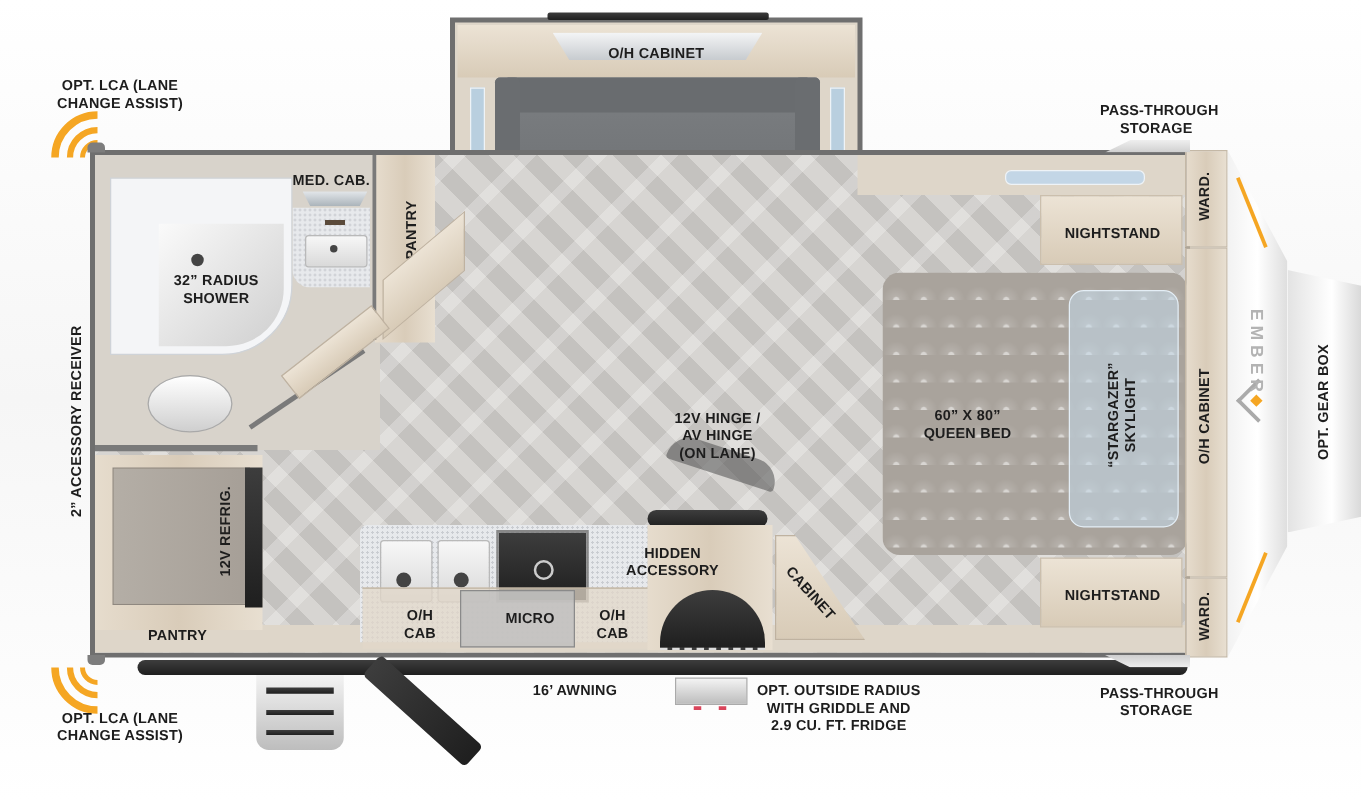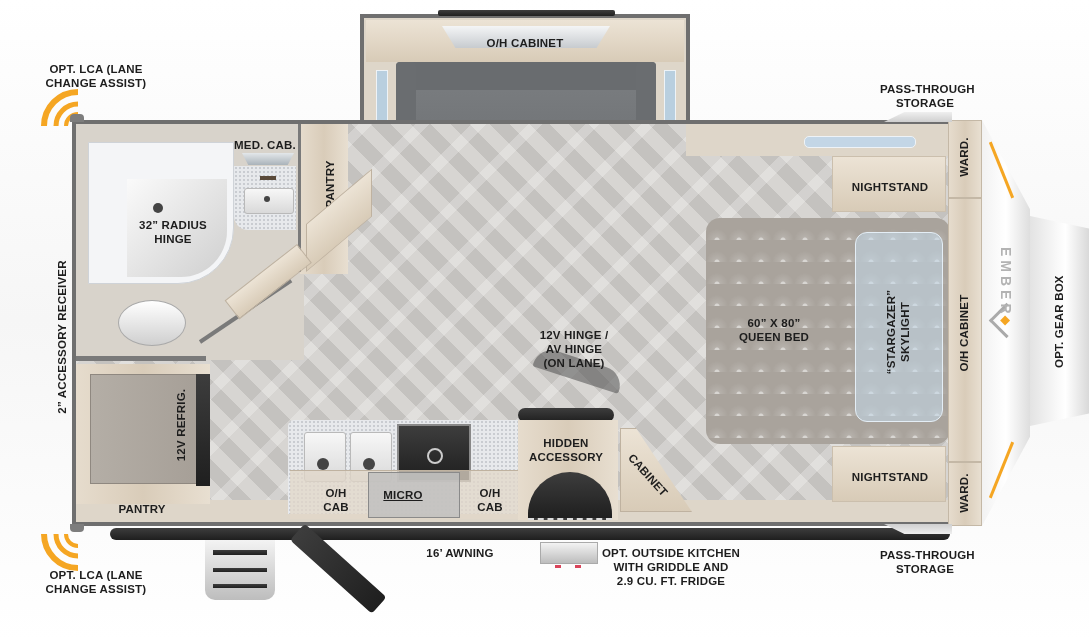--- a/index.html
+++ b/index.html
@@ -62,21 +62,21 @@
 
 <div class="abs trim" style="left:76px;top:124px;width:228px;height:236px;background:#d8d3cb;"></div>
 <div class="abs" style="left:76px;top:356px;width:130px;height:5px;background:#7a7a7a;"></div>
 <div class="abs" style="left:200px;top:340px;width:110px;height:4px;background:#7a7a7a;transform:rotate(-34deg);transform-origin:left center;"></div>
 <div class="abs" style="left:88px;top:142px;width:144px;height:140px;background:#f4f5f7;border:1px solid #cfd3d8;border-radius:0 0 56px 0;">
   <div class="abs" style="left:38px;top:36px;width:100px;height:98px;background:linear-gradient(135deg,#fafafa,#cfcfcf);border-radius:0 0 46px 0;"></div>
   <div class="drain" style="left:64px;top:60px;"></div>
 </div>
 <div class="lbl" style="left:128px;top:218px;width:90px;">
   <div>32” RADIUS</div>
-  <div>HINGE</div>
+  <div>SHOWER</div>
 </div>
 <div class="lbl" style="left:232px;top:138px;width:66px;">MED. CAB.</div>
 <div class="abs" style="left:242px;top:153px;width:52px;height:12px;background:linear-gradient(180deg,#e3e7ea,#aab3ba);clip-path:polygon(0 0,100% 0,88% 100%,12% 100%);"></div>
 <div class="abs counter" style="left:234px;top:166px;width:62px;height:64px;border-radius:0 0 0 14px;">
   <div class="sink abs" style="left:10px;top:22px;width:48px;height:24px;"></div>
   <div class="drain" style="left:30px;top:30px;width:6px;height:6px;"></div>
   <div class="abs" style="left:26px;top:10px;width:16px;height:4px;background:#5a4a3a;"></div>
 </div>
 <div class="abs" style="left:118px;top:300px;width:66px;height:44px;background:linear-gradient(180deg,#ffffff,#cfcfcf);border:1px solid #a9a9a9;border-radius:50%;"></div>
 
@@ -99,52 +99,52 @@
 <div class="drain" style="left:363px;top:458px;width:12px;height:12px;"></div>
 <div class="abs dark" style="left:397px;top:424px;width:70px;height:54px;border:2px solid #888;">
   <div class="abs" style="left:28px;top:22px;width:12px;height:12px;border:2px solid #ccc;border-radius:50%;"></div>
 </div>
 <div class="abs" style="left:290px;top:470px;width:230px;height:48px;background:rgba(225,215,200,.75);border-top:1px solid #bfb2a0;"></div>
 <div class="abs" style="left:368px;top:472px;width:90px;height:44px;background:rgba(190,190,190,.8);border:1px solid #8a8a8a;"></div>
 <div class="lbl" style="left:316px;top:486px;width:40px;">
   <div>O/H</div>
   <div>CAB</div>
 </div>
-<div class="lbl" style="left:378px;top:488px;width:50px;text-decoration:underline;">MICRO</div>
+<div class="lbl" style="left:399px;top:488px;width:50px;">MICRO</div>
 <div class="lbl" style="left:470px;top:486px;width:40px;">
   <div>O/H</div>
   <div>CAB</div>
 </div>
 
 <div class="abs" style="left:528px;top:372px;width:90px;height:22px;background:rgba(80,80,80,.55);border-radius:40px 40px 6px 6px;transform:rotate(18deg);transform-origin:right bottom;"></div>
 <div class="abs dark" style="left:518px;top:408px;width:96px;height:14px;border-radius:8px;"></div>
 <div class="lbl" style="left:526px;top:328px;width:96px;">
   <div>12V HINGE /</div>
   <div>AV HINGE</div>
   <div>(ON LANE)</div>
 </div>
 
 <div class="abs wood" style="left:518px;top:420px;width:100px;height:100px;"></div>
-<div class="lbl" style="left:500px;top:436px;width:76px;margin-left:28px;">
+<div class="lbl" style="left:500px;top:436px;width:76px;">
   <div>HIDDEN</div>
   <div>ACCESSORY</div>
 </div>
 <div class="abs dark" style="left:528px;top:472px;width:84px;height:46px;border-radius:42px 42px 0 0;border-bottom:2px dashed #ddd;"></div>
 
 <div class="abs wood2" style="left:620px;top:428px;width:70px;height:82px;clip-path:polygon(0 0,22% 0,100% 100%,0 100%);border:1px solid #bfb2a0;"></div>
 <div class="lbl" style="left:618px;top:468px;width:60px;transform:rotate(48deg);">CABINET</div>
 
 <div class="abs wood2" style="left:832px;top:156px;width:112px;height:54px;border:1px solid #cbbfad;"></div>
 <div class="lbl" style="left:842px;top:180px;width:96px;">NIGHTSTAND</div>
 <div class="abs wood2" style="left:832px;top:446px;width:112px;height:54px;border:1px solid #cbbfad;"></div>
 <div class="lbl" style="left:842px;top:470px;width:96px;">NIGHTSTAND</div>
 
 <div class="abs bed" style="left:706px;top:218px;width:244px;height:226px;"></div>
 <div class="abs glass" style="left:855px;top:232px;width:86px;height:188px;"></div>
-<div class="lbl" style="left:724px;top:316px;width:100px;">
+<div class="lbl" style="left:724px;top:326px;width:100px;">
   <div>60” X 80”</div>
   <div>QUEEN BED</div>
 </div>
 <div class="lbl rot" style="left:848px;top:318px;width:100px;">
   <div>“STARGAZER”</div>
   <div>SKYLIGHT</div>
 </div>
 
 <div class="abs wood" style="left:948px;top:120px;width:32px;height:76px;border:1px solid #c4b8a6;"></div>
 <div class="lbl rot" style="left:940px;top:150px;width:48px;">WARD.</div>
@@ -169,21 +169,21 @@
   <div class="abs dark" style="left:8px;top:28px;width:54px;height:4px;"></div>
   <div class="abs dark" style="left:8px;top:44px;width:54px;height:4px;"></div>
 </div>
 <div class="abs dark" style="left:290px;top:540px;width:22px;height:110px;transform:rotate(-48deg);transform-origin:top left;border-radius:4px;"></div>
 <div class="abs steel" style="left:540px;top:542px;width:56px;height:20px;border:1px solid #aaa;">
   <div class="abs" style="left:14px;top:22px;width:6px;height:3px;background:#d9455b;"></div>
   <div class="abs" style="left:34px;top:22px;width:6px;height:3px;background:#d9455b;"></div>
 </div>
 <div class="lbl" style="left:420px;top:546px;width:80px;">16’ AWNING</div>
 <div class="lbl" style="left:596px;top:546px;width:150px;">
-  <div>OPT. OUTSIDE KITCHEN</div>
+  <div>OPT. OUTSIDE RADIUS</div>
   <div>WITH GRIDDLE AND</div>
   <div>2.9 CU. FT. FRIDGE</div>
 </div>
 
 <div class="abs" style="left:884px;top:112px;width:68px;height:10px;background:linear-gradient(180deg,#efefef,#cfcfcf);clip-path:polygon(0 100%,30% 0,100% 0,100% 100%);"></div>
 <div class="lbl" style="left:880px;top:82px;width:90px;">
   <div>PASS-THROUGH</div>
   <div>STORAGE</div>
 </div>
 <div class="abs" style="left:884px;top:524px;width:68px;height:10px;background:linear-gradient(180deg,#cfcfcf,#efefef);clip-path:polygon(0 0,100% 0,100% 100%,30% 100%);"></div>

